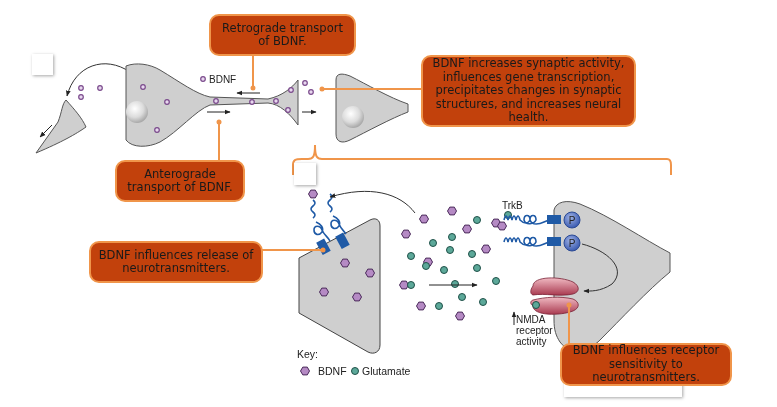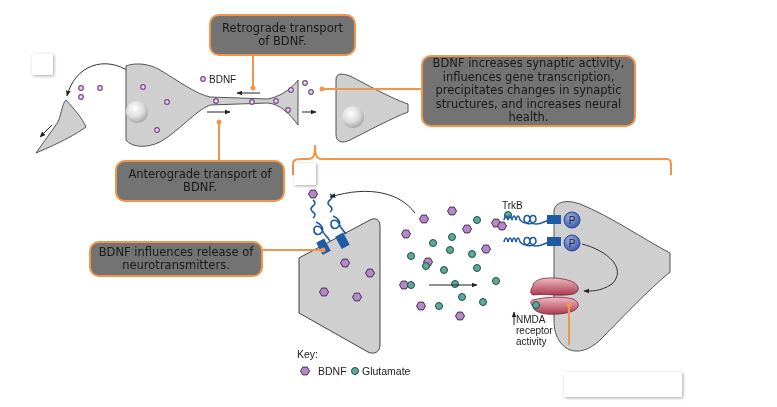--- a/index.html
+++ b/index.html
@@ -1,20 +1,20 @@
 <!DOCTYPE html>
 <html><head>
 <meta charset="utf-8">
 <style>
   html, body { margin: 0; padding: 0; background: #ffffff; }
   body { width: 777px; height: 407px; position: relative; overflow: hidden; font-family: "DejaVu Sans", sans-serif; }
   #stage { position: absolute; left: 0; top: 0; width: 777px; height: 407px; }
   .callout {
     position: absolute; box-sizing: border-box;
-    border: 2px solid #f0954a; border-radius: 10px; background: #737373;
+    border: 2px solid #f0954a; border-radius: 10px; background: #c2410c;
     color: #1a1a1a; font-family: "DejaVu Sans", sans-serif; font-size: 11.5px;
     line-height: 13.5px; text-align: center; display: flex; align-items: center; justify-content: center;
     padding: 2px 6px;
   }
   .blank-box {
     position: absolute; box-sizing: border-box; background: #ffffff;
     box-shadow: 1px 1px 3px rgba(0,0,0,0.35);
   }
   .fig-label { font-family: "Liberation Sans", sans-serif; font-size: 10px; fill: #222; }
   .key-label { font-family: "Liberation Sans", sans-serif; font-size: 10.5px; fill: #222; }
@@ -190,22 +190,25 @@
 
 
 <div class="blank-box" style="left:32px;top:54px;width:21px;height:21px;"></div>
 <div class="blank-box" style="left:294px;top:163px;width:22px;height:22px;"></div>
 <div class="blank-box" style="left:564px;top:372px;width:118px;height:25px;"></div>
 
 
 <div class="callout" style="left:209px;top:14px;width:147px;height:42px;">
   <span>Retrograde transport of BDNF.</span>
 </div>
-<div class="callout" style="left:115px;top:160px;width:170px;height:42px;">
+<div class="callout" style="left:115px;top:160px;width:130px;height:42px;">
   <span>Anterograde transport of BDNF.</span>
 </div>
 <div class="callout" style="left:421px;top:55px;width:215px;height:72px;">
   <span>BDNF increases synaptic activity, influences gene transcription, precipitates changes in synaptic structures, and increases neural health.</span>
 </div>
-<div class="callout" style="left:89px;top:241px;width:174px;height:36px;">
+<div class="callout" style="left:89px;top:241px;width:174px;height:42px;">
   <span>BDNF influences release of neurotransmitters.</span>
 </div>
+<div class="callout" style="left:560px;top:343px;width:172px;height:43px;">
+  <span>BDNF influences receptor sensitivity to neurotransmitters.</span>
+</div>
 </div>
 
 </body></html>

